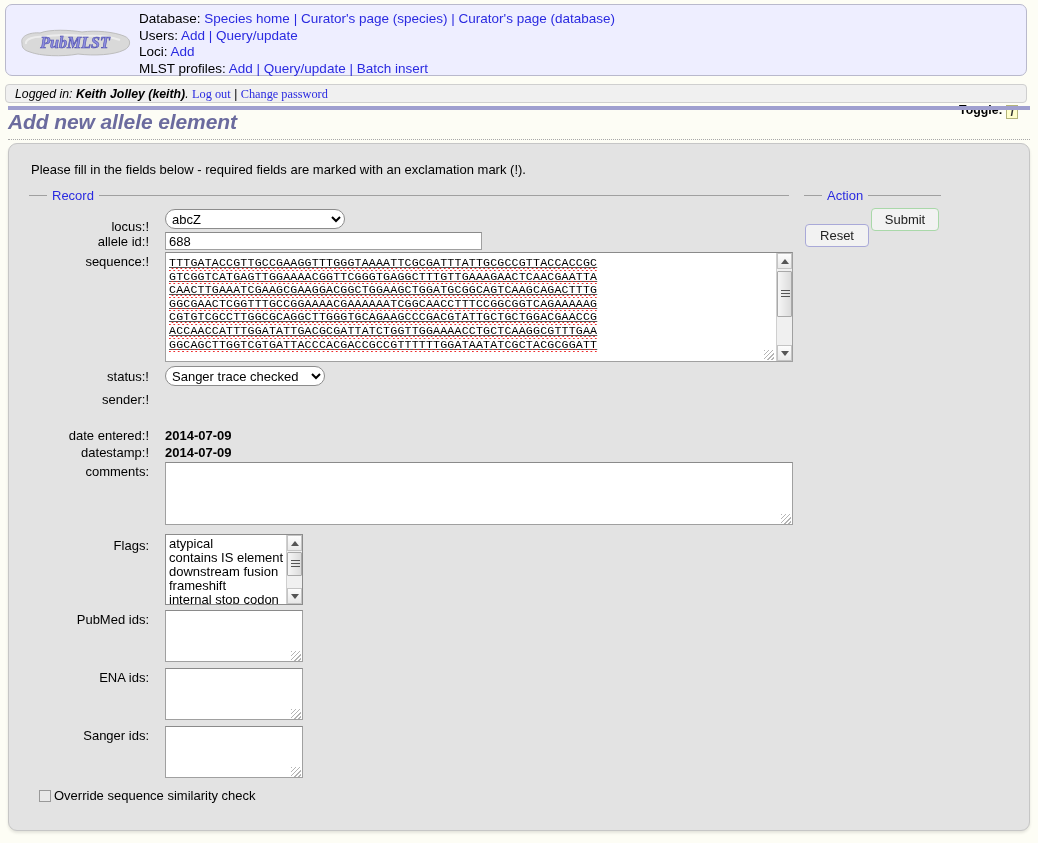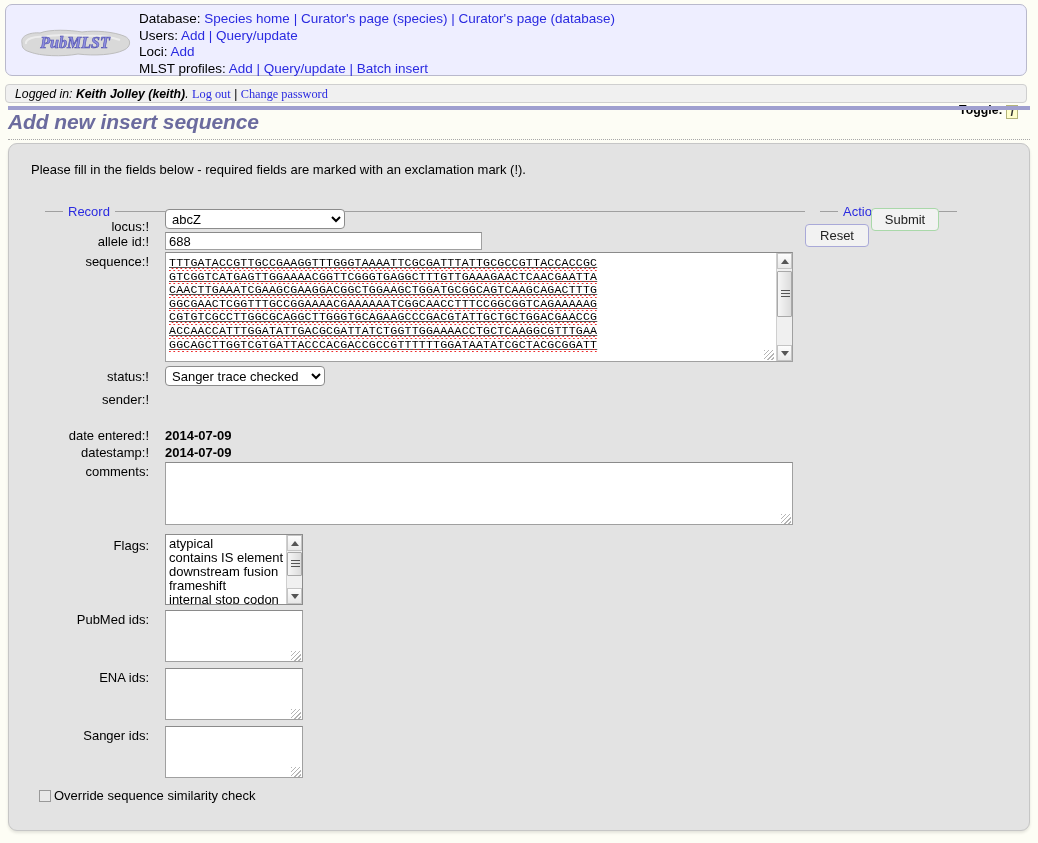--- a/index.html
+++ b/index.html
@@ -99,21 +99,21 @@
     box-shadow: 0 2px 3px rgba(0,0,0,0.10);
   }
   .intro {
     position: absolute; left: 22px; top: 18px;
     font-size: 13px;
   }
 
   
   fieldset {
     position: absolute;
-    margin: 16px; padding: 0;
+    margin: 0; padding: 0;
     border: 1px solid #999;
     border-right: none; border-bottom: none; border-left: none;
   }
   .fs-record {
     left: 20px; top: 44px; width: 760px; height: 10px;
     border-top: 1px solid #a0a0a0;
   }
   .fs-action {
     left: 795px; top: 44px; width: 137px; height: 10px;
     border-top: 1px solid #a0a0a0;
@@ -132,21 +132,21 @@
     white-space: nowrap;
   }
   .lbl-w { width: 130px; left: 0; }
   .val-bold { font-weight: bold; font-size: 13px; white-space: nowrap; }
 
   select.ui {
     font-family: "Liberation Sans", sans-serif;
     font-size: 13px;
     background: #ffffff;
     border: 1px solid #8c8c8c;
-    border-radius: 4px;
+    border-radius: 10px;
     padding: 1px 2px;
     height: 20px;
     color: #000;
   }
   input.ui-text {
     font-family: "Liberation Sans", sans-serif;
     font-size: 13px;
     background: #ffffff;
     border: 1px solid #a0a0a0;
     border-top-color: #8a8a8a;
@@ -322,21 +322,21 @@
       <span>|</span>
       <a href="#">Change password</a>
     </div>
     <div class="toggle-wrap">
       <span>Toggle:</span>
       <span class="toggle-i">i</span>
     </div>
   </div>
 
   <div class="blue-rule"></div>
-  <div class="page-title">Add new insert sequence</div>
+  <div class="page-title">Add new allele element</div>
   <div class="dotted-rule"></div>
 
   <div class="panel">
 
     <div class="intro">Please fill in the fields below - required fields are marked with an exclamation mark (!).</div>
 
     <fieldset class="fs-record">
       <legend>Record</legend>
     </fieldset>
 

